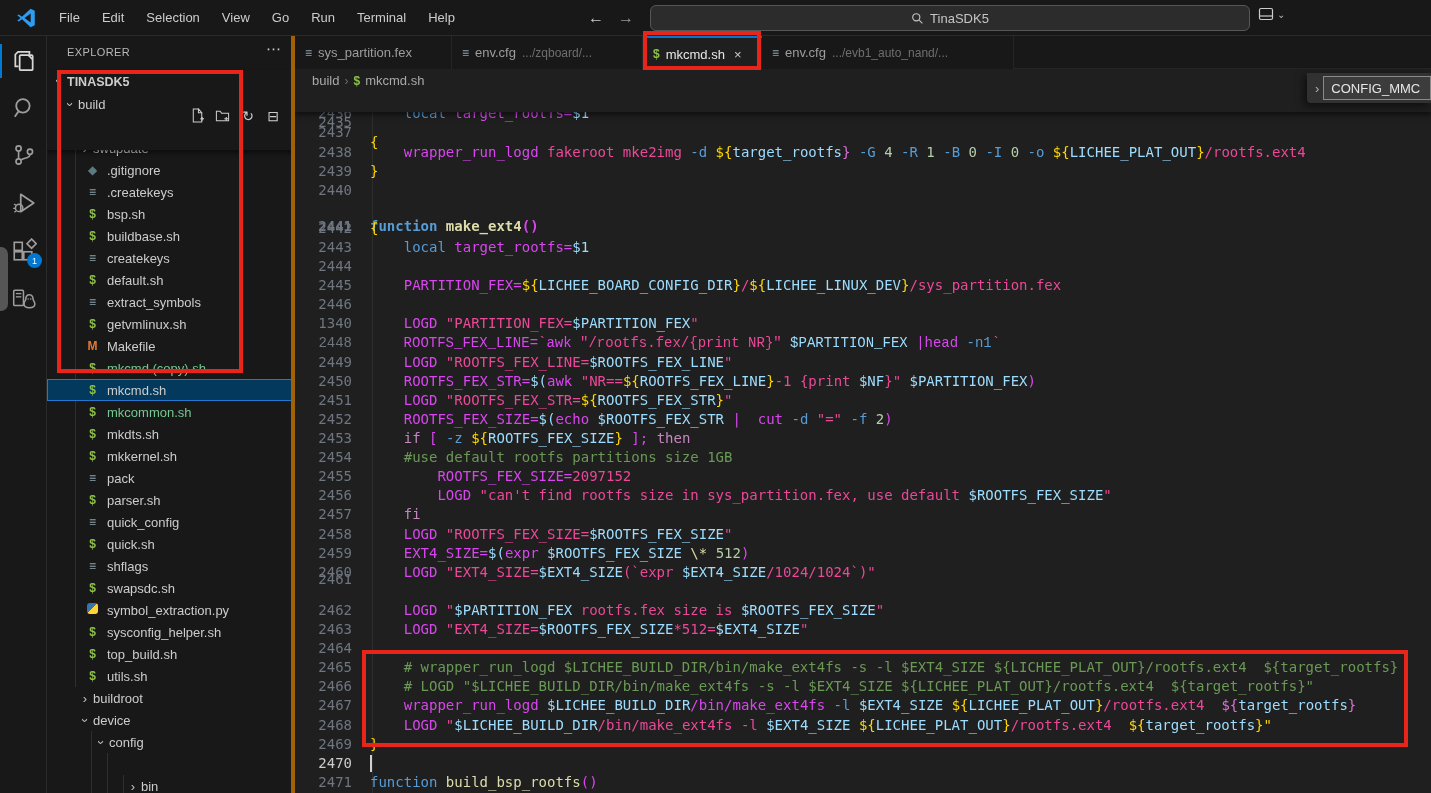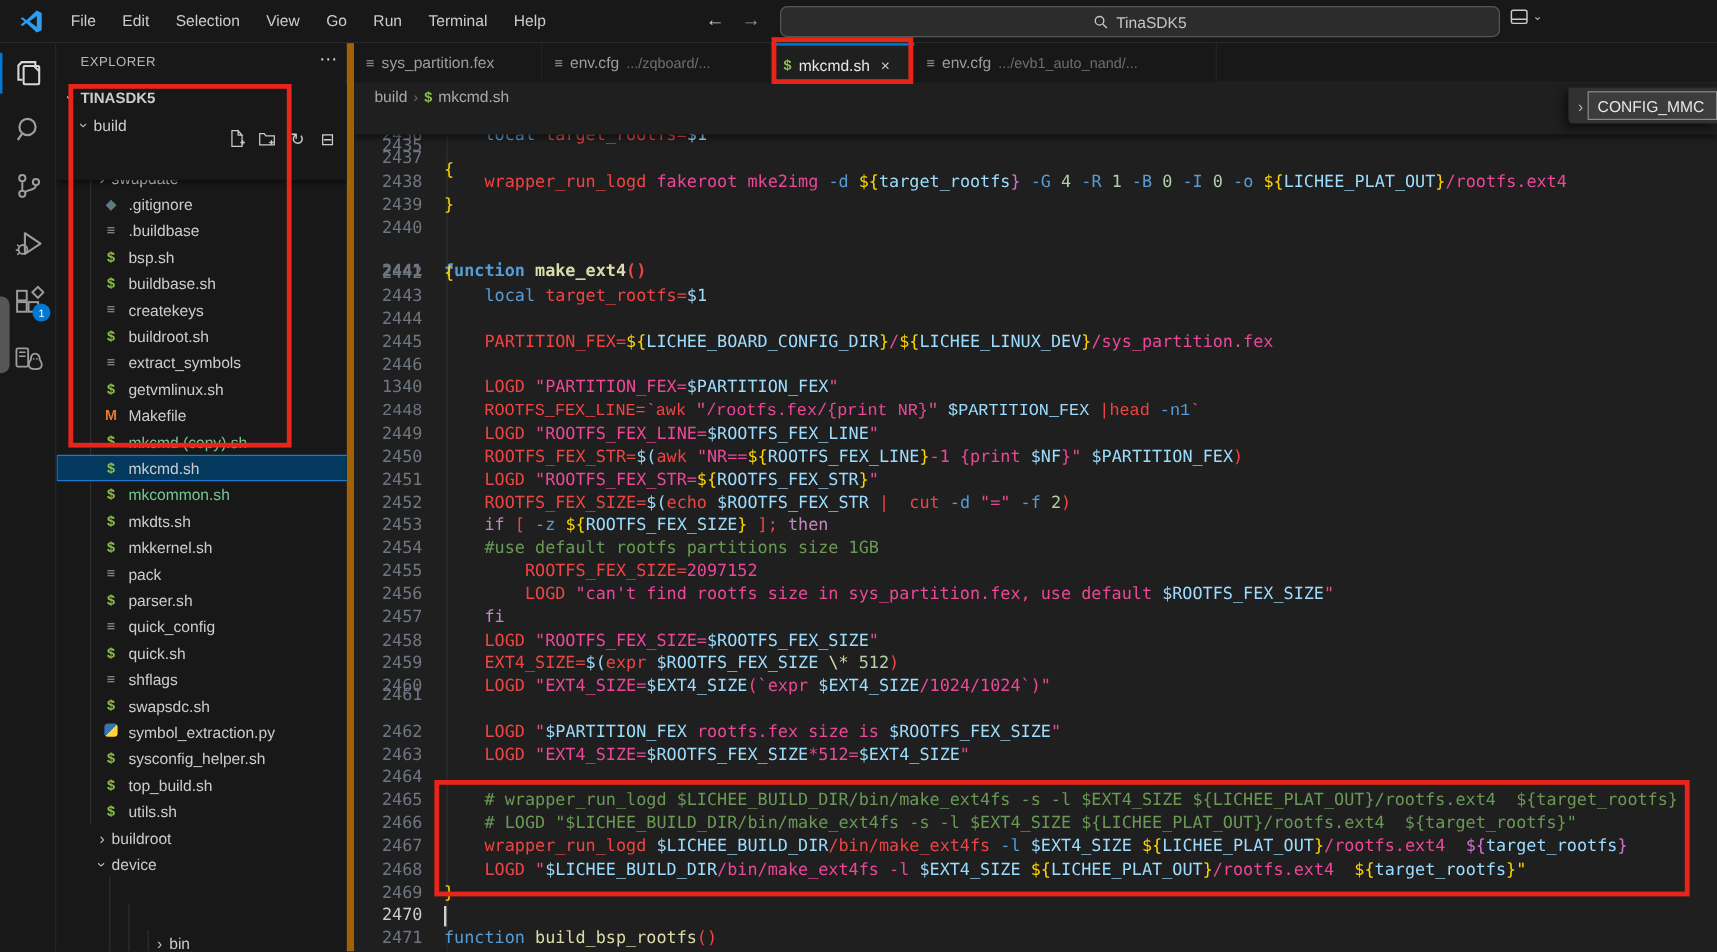--- a/index.html
+++ b/index.html
@@ -29,21 +29,21 @@
   .act-item { position:absolute; left:11px; width:26px; height:26px; }
   .act-active-bar { position:absolute; left:0; width:2px; height:34px; background:#0078d4; }
   .act-badge { position:absolute; right:-5px; bottom:-4px; width:15px; height:15px; border-radius:50%;
                background:#0078d4; color:#fff; font-size:9px; display:flex; align-items:center;
                justify-content:center; font-family:"Liberation Sans",sans-serif; }
   #edge-notch { position:absolute; left:0; top:247px; width:8px; height:64px; background:#6b6b6b;
                 border-radius:0 7px 7px 0; opacity:.75; }
 
   
   #sidebar { position:absolute; left:47px; top:36px; width:248px; height:757px;
-             background:#181818; border-right:6px solid #a16207; overflow:hidden; }
+             background:#181818; border-right:4px solid #a16207; overflow:hidden; }
   #explorer-header { position:absolute; left:0; top:0; width:248px; height:34px; }
   #explorer-title { position:absolute; left:20px; top:10px; font-size:11px; color:#b8b8b8; letter-spacing:.4px; }
   #explorer-more { position:absolute; right:14px; top:4px; color:#cccccc; font-size:15px; }
   #explorer-sticky { position:absolute; left:0; top:34px; width:248px; height:80px; background:#181818;
                      box-shadow:0 3px 4px rgba(0,0,0,.45); z-index:6; }
   .exp-row { position:absolute; left:0; width:248px; height:22px; display:flex; align-items:center;
              color:#cccccc; font-size:13px; white-space:nowrap; }
   .exp-row .chev { width:16px; text-align:center; color:#c0c0c0; font-size:13px; flex:none; }
   .chev-open { display:inline-block; transform:rotate(90deg); }
   .exp-row .ic { width:15px; text-align:center; margin-right:7px; flex:none; font-size:12px; }
@@ -81,21 +81,21 @@
   .code-line .num { position:absolute; left:0; top:0; width:57px; text-align:right; color:#6e7681; }
   .code-line .num.active { color:#cccccc; }
   .code-line .txt { position:absolute; left:75px; top:0; }
   #code-sticky { position:absolute; left:0; top:0; width:1136px; height:20px; background:#1f1f1f;
                  z-index:5; box-shadow:0 3px 5px rgba(0,0,0,.5); line-height:20px; white-space:pre; }
   #code-sticky .num { position:absolute; left:0; width:57px; text-align:right; color:#6e7681; }
   #code-sticky .txt { position:absolute; left:75px; }
   .indent-guide { position:absolute; left:77px; top:20px; width:1px; height:681px; background:rgba(255,255,255,.07); }
   #cursor { position:absolute; left:75px; width:1.5px; height:17px; background:#d0d0d0; }
 
-  .pl{color:#ef4444} .kw{color:#569cd6} .ct{color:#c586c0} .st{color:#ec4899}
+  .pl{color:#d946ef} .kw{color:#569cd6} .ct{color:#c586c0} .st{color:#ec4899}
   .va{color:#9cdcfe} .nu{color:#b5cea8} .co{color:#6a9955} .fn{color:#dcdcaa}
   .b1{color:#ffd700} .b2{color:#da70d6}
 
   
   #find-widget { position:absolute; left:1012px; top:37px; width:124px; height:30px; background:#313131;
                  border-bottom-left-radius:4px; box-shadow:-3px 3px 8px rgba(0,0,0,.55);
                  display:flex; align-items:center; z-index:7; }
   #find-widget .chev { color:#b0b0b0; font-size:13px; margin:0 4px 0 8px; }
   #find-input { height:24px; flex:1; background:#3c3c3c; border:1px solid #8a8a8a;
                 display:flex; align-items:center; padding-left:7px;
@@ -240,37 +240,37 @@
     <div class="exp-row" style="top: -13px; padding-left: 30px;">
           <span class="chev">›</span>
           <span>swupdate</span>
         </div>
         <div class="exp-row" style="top: 9px; padding-left: 38px;">
           <span class="ic ic-git">◆</span>
           <span>.gitignore</span>
         </div>
         <div class="exp-row" style="top: 31px; padding-left: 38px;">
           <span class="ic ic-file">≡</span>
-          <span>.buildbase</span>
+          <span>.createkeys</span>
         </div>
         <div class="exp-row" style="top: 53px; padding-left: 38px;">
           <span class="ic ic-shell">$</span>
           <span>bsp.sh</span>
         </div>
         <div class="exp-row" style="top: 75px; padding-left: 38px;">
           <span class="ic ic-shell">$</span>
           <span>buildbase.sh</span>
         </div>
         <div class="exp-row" style="top: 97px; padding-left: 38px;">
           <span class="ic ic-file">≡</span>
           <span>createkeys</span>
         </div>
         <div class="exp-row" style="top: 119px; padding-left: 38px;">
           <span class="ic ic-shell">$</span>
-          <span>buildroot.sh</span>
+          <span>default.sh</span>
         </div>
         <div class="exp-row" style="top: 141px; padding-left: 38px;">
           <span class="ic ic-file">≡</span>
           <span>extract_symbols</span>
         </div>
         <div class="exp-row" style="top: 163px; padding-left: 38px;">
           <span class="ic ic-shell">$</span>
           <span>getvmlinux.sh</span>
         </div>
         <div class="exp-row" style="top: 185px; padding-left: 38px;">
@@ -337,20 +337,24 @@
           <span class="ic ic-shell">$</span>
           <span>utils.sh</span>
         </div>
         <div class="exp-row" style="top: 537px; padding-left: 30px;">
           <span class="chev">›</span>
           <span>buildroot</span>
         </div>
         <div class="exp-row" style="top: 559px; padding-left: 30px;">
           <span class="chev"><span class="chev-open">›</span></span>
           <span>device</span>
+        </div>
+        <div class="exp-row" style="top: 581px; padding-left: 46px;">
+          <span class="chev"><span class="chev-open">›</span></span>
+          <span>config</span>
         </div>
         <div class="exp-row" style="top: 625px; padding-left: 78px;">
           <span class="chev">›</span>
           <span>bin</span>
         </div>
       </div>
   </div>
 
   <div id="editor">
     <div id="tabbar">

